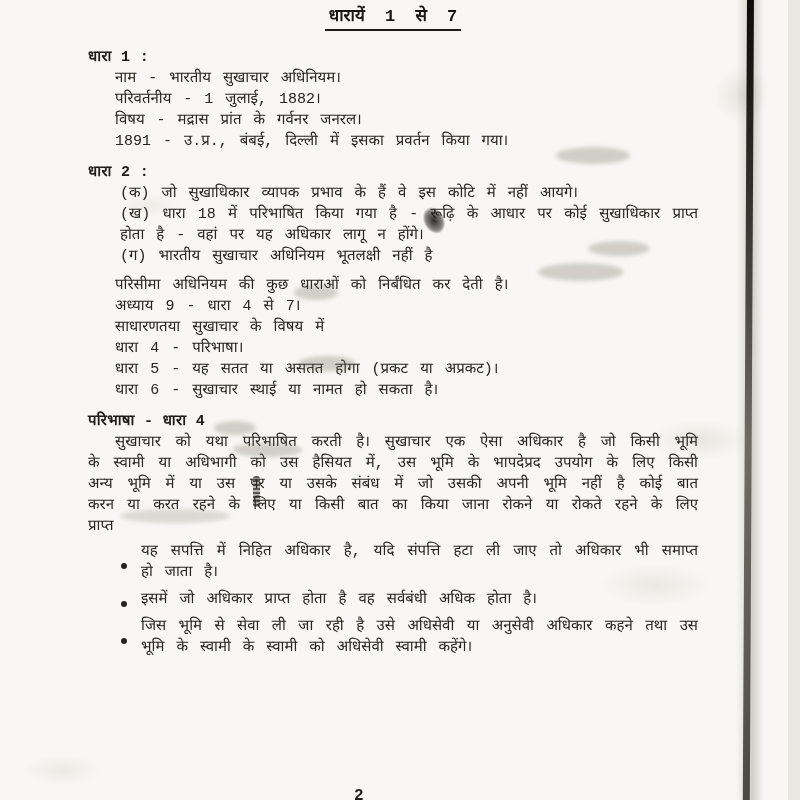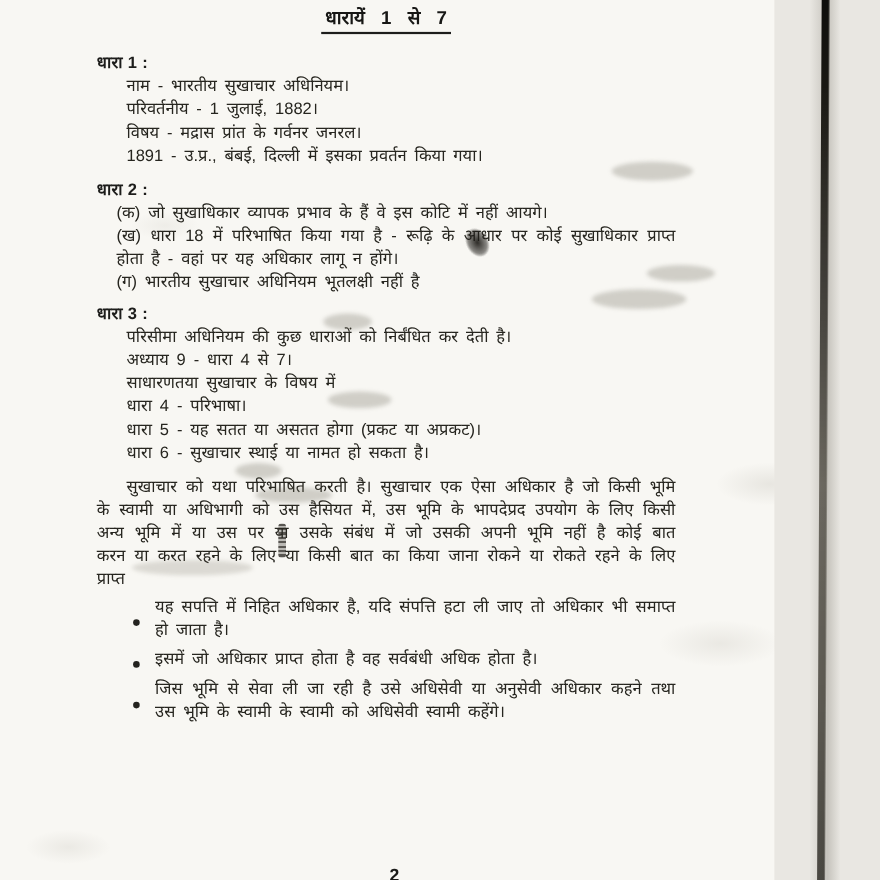--- a/index.html
+++ b/index.html
@@ -1,42 +1,42 @@
 <!DOCTYPE html>
 <html lang="hi"><head>
 <meta charset="utf-8">
 <style>
   * { margin:0; padding:0; box-sizing:border-box; }
   html,body { width:800px; height:800px; overflow:hidden; }
   body { background:#e9e7e2; }
 
   .page {
-    position:relative; width:704px; height:800px;
+    position:relative; width:788px; height:800px;
     background:
       radial-gradient(ellipse 70px 28px at 700px 440px, rgba(120,114,98,.13), transparent 70%),
       radial-gradient(ellipse 80px 30px at 655px 585px, rgba(120,114,98,.11), transparent 70%),
       radial-gradient(ellipse 55px 22px at 62px 770px, rgba(120,114,98,.10), transparent 70%),
       radial-gradient(ellipse 40px 40px at 742px 95px, rgba(110,104,90,.14), transparent 70%),
       radial-gradient(ellipse 45px 18px at 150px 205px, rgba(120,114,98,.08), transparent 70%),
       #f8f7f3;
     color:#26251f;
-    font-family:Liberation Sans, sans-serif;
+    font-family:Liberation Mono, monospace;
     font-size:15px; line-height:21px;
     padding:6px 90px 0 88px;
   }
 
   .title-wrap { text-align:center; margin-bottom:16px; }
   .title {
     display:inline-block; font-weight:bold; font-size:17px; color:#171715;
     border-bottom:2px solid #1d1d1b; padding:0 4px 2px 4px; word-spacing:10px;
   }
 
   .sec-heading { font-weight:bold; color:#1d1d1b; letter-spacing:.3px; }
   .ln { margin-left:27px; word-spacing:3px; }
-  .blk { margin-left:18px; word-spacing:3px; text-align:justify; }
+  .blk { margin-left:32px; word-spacing:3px; text-align:justify; }
   .para { text-indent:27px; text-align:justify; word-spacing:4px; }
   .cite { font-weight:bold; font-style:italic; }
 
   .sec { margin-bottom:0; }
   .sec-2 { margin-top:10px; }
   .sec-3 { margin-top:8px; }
   .sec-4 { margin-top:10px; }
   .sec-4 .sec-heading { margin-bottom:0; }
 
   .bullets { margin-top:4px; margin-left:33px; }
@@ -94,30 +94,30 @@
   </div>
 
   <div class="sec sec-2">
     <div class="sec-heading">धारा 2 :</div>
     <div class="blk">(क) जो सुखाधिकार व्यापक प्रभाव के हैं वे इस कोटि में नहीं आयगे।</div>
     <div class="blk">(ख) धारा 18 में परिभाषित किया गया है - रूढ़ि के आधार पर कोई सुखाधिकार प्राप्त होता है - वहां पर यह अधिकार लागू न होंगे।</div>
     <div class="blk">(ग) भारतीय सुखाचार अधिनियम भूतलक्षी नहीं है</div>
   </div>
 
   <div class="sec sec-3">
-    <div class="sec-heading">धारा 3 :</div>
     <div class="ln">परिसीमा अधिनियम की कुछ धाराओं को निर्बंधित कर देती है।</div>
     <div class="ln">अध्याय 9 - धारा 4 से 7।</div>
     <div class="ln">साधारणतया सुखाचार के विषय में</div>
     <div class="ln">धारा 4 - परिभाषा।</div>
     <div class="ln">धारा 5 - यह सतत या असतत होगा (प्रकट या अप्रकट)।</div>
     <div class="ln">धारा 6 - सुखाचार स्थाई या नामत हो सकता है।</div>
   </div>
 
   <div class="sec sec-4">
+    <div class="sec-heading">परिभाषा - धारा 4</div>
     <p class="para">सुखाचार को यथा परिभाषित करती है। सुखाचार एक ऐसा अधिकार है जो किसी भूमि के स्वामी या अधिभागी को उस हैसियत में, उस भूमि के भापदेप्रद उपयोग के लिए किसी अन्य भूमि में या उस पर या उसके संबंध में जो उसकी अपनी भूमि नहीं है कोई बात करन या करत रहने के लिए या किसी बात का किया जाना रोकने या रोकते रहने के लिए प्राप्त</p>
     <div class="bullets">
       <div class="bullet-item">
         <span class="dot"></span>
         <span>यह सपत्ति में निहित अधिकार है, यदि संपत्ति हटा ली जाए तो अधिकार भी समाप्त हो जाता है।</span>
       </div>
       <div class="bullet-item">
         <span class="dot"></span>
         <span>इसमें जो अधिकार प्राप्त होता है वह सर्वबंधी अधिक होता है।</span>
       </div>

